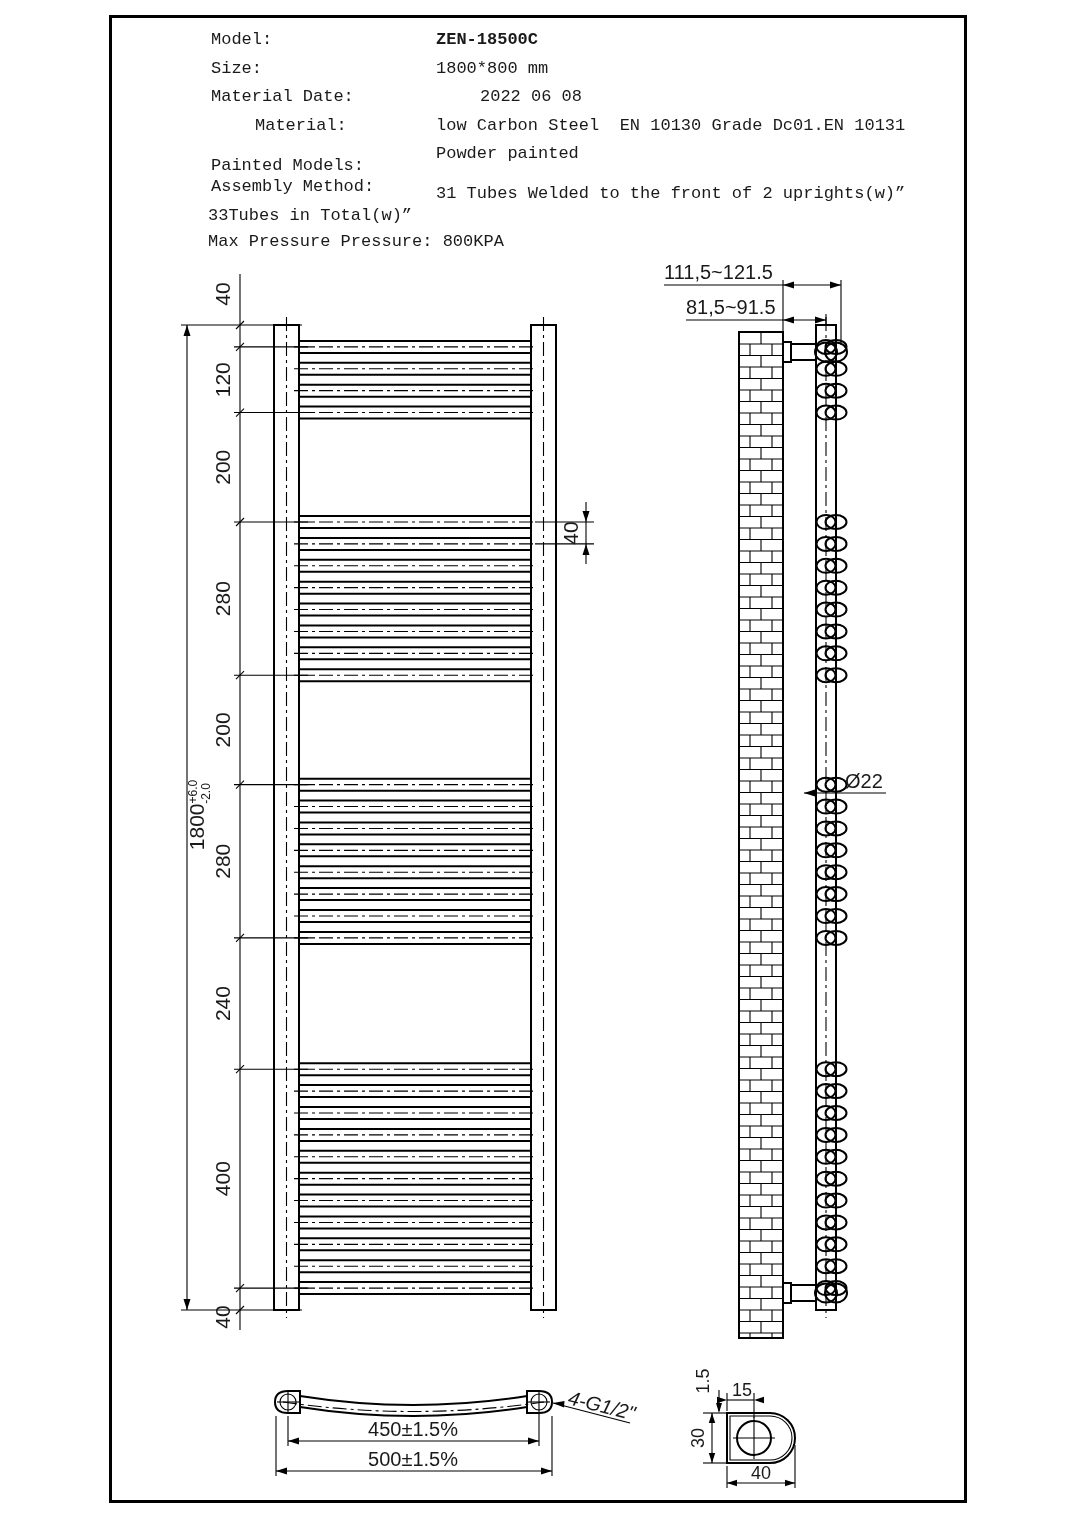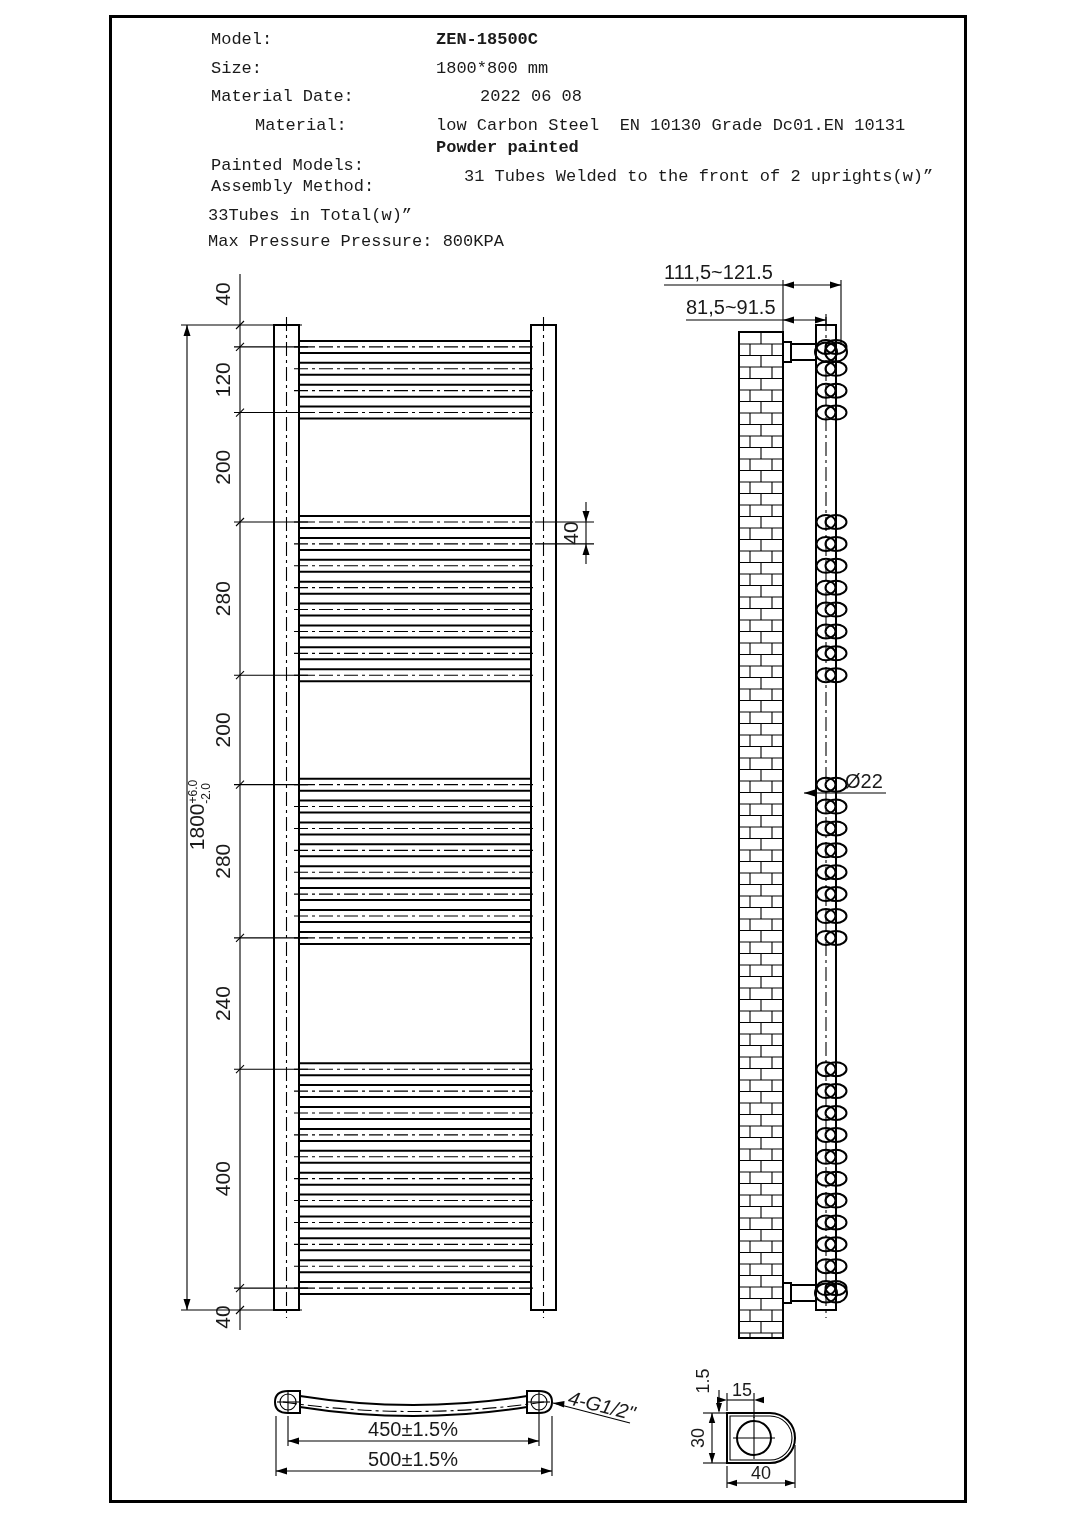--- a/index.html
+++ b/index.html
@@ -32,23 +32,23 @@
   <div id="spec-block">
       <div class="spec-label" style="left: 211px; top: 30px;">Model:</div>
       <div class="spec-value" style="left: 436px; top: 30px; font-weight: bold;">ZEN-18500C</div>
       <div class="spec-label" style="left: 211px; top: 59px; text-align: right;">Size:</div>
       <div class="spec-value" style="left: 436px; top: 59px;">1800*800 mm</div>
       <div class="spec-label" style="left: 211px; top: 87px;">Material Date:</div>
       <div class="spec-value" style="left: 436px; top: 87px; margin-left: 44px;">2022 06 08</div>
       <div class="spec-label" style="left: 211px; top: 116px; margin-left: 44px;">Material:</div>
       <div class="spec-value" style="left: 436px; top: 116px;">low Carbon Steel  EN 10130 Grade Dc01.EN 10131</div>
       <div class="spec-label" style="left: 211px; top: 148px; margin-top: 8px;">Painted Models:</div>
-      <div class="spec-value" style="left: 436px; top: 138px; font-weight: bold;">Powder painted</div>
+      <div class="spec-value" style="left: 436px; top: 144px;">Powder painted</div>
       <div class="spec-label" style="left: 211px; top: 177px;">Assembly Method:</div>
-      <div class="spec-value" style="left: 436px; top: 167px; margin-left: 28px;">31 Tubes Welded to the front of 2 uprights(w)”</div>
+      <div class="spec-value" style="left: 436px; top: 184px;">31 Tubes Welded to the front of 2 uprights(w)”</div>
       <div class="spec-line" style="left: 208px; top: 206px;">33Tubes in Total(w)”</div>
       <div class="spec-line" style="left: 208px; top: 232px;">Max Pressure Pressure: 800KPA</div>
     </div>
 
   <svg width="1080" height="1527" viewBox="0 0 1080 1527">
     <defs>
       <pattern id="brick" x="739" y="332" width="44" height="23" patternUnits="userSpaceOnUse">
         <rect x="0" y="0" width="44" height="23" fill="#fff"></rect>
         <path d="M0 0.5 H44 M0 12 H44 M22 0.5 V12 M11 12 V23 M33 12 V23" stroke="#000" stroke-width="1.1" fill="none"></path>
       </pattern>

